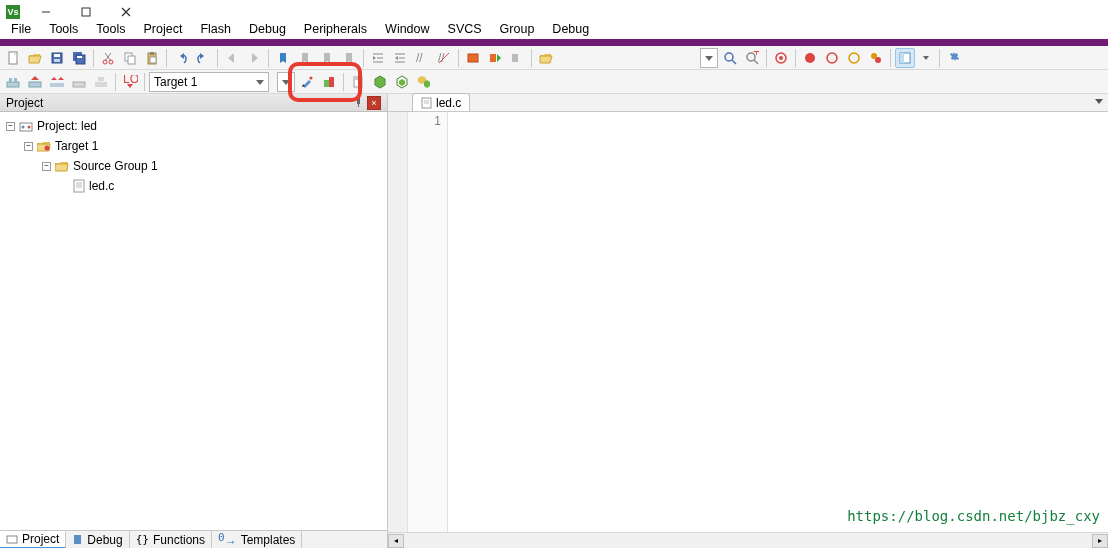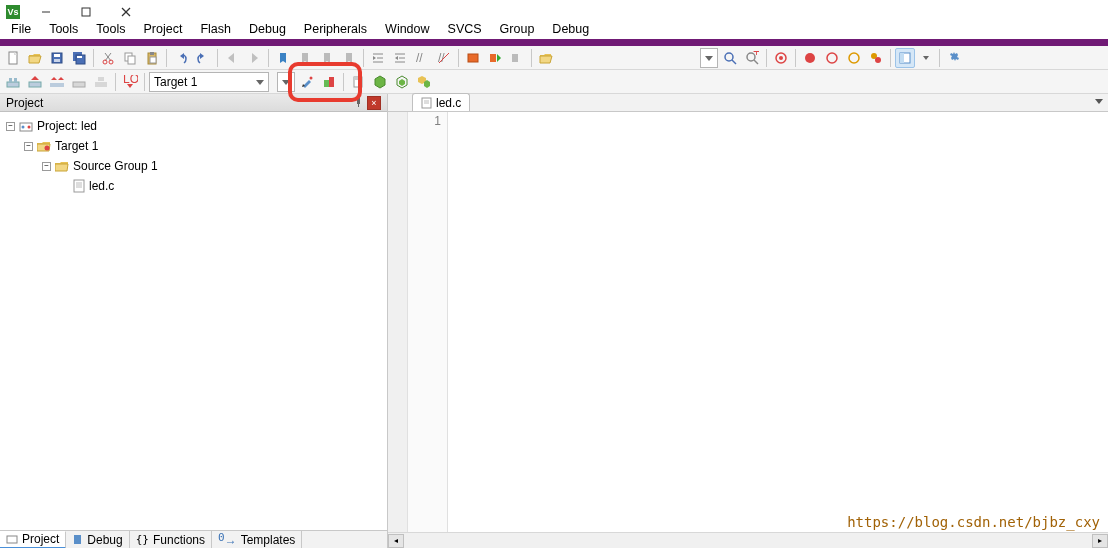--- a/index.html
+++ b/index.html
@@ -59,21 +59,21 @@
   .editor-tabs .drop-arrow { position: absolute; right: 4px; top: 2px; }
   .editor-body { flex: 1; display: flex; }
   .marker-margin { width: 20px; background: #f0f0f0; border-right: 1px solid #e0e0e0; }
   .gutter { width: 40px; background: #fafafa; border-right: 1px solid #e0e0e0; text-align: right; padding: 2px 6px 0 0; color: #808080; font-family: Consolas, monospace; font-size: 12px; }
   .code { flex: 1; padding: 2px 4px; font-family: Consolas, monospace; font-size: 12px; }
 
   .editor-scroll { height: 16px; background: #f0f0f0; border-top: 1px solid #d8d8d8; display: flex; align-items: center; }
   .scroll-btn { width: 16px; height: 14px; background: #e5e5e5; border: 1px solid #c0c0c0; display: flex; align-items: center; justify-content: center; font-size: 8px; }
   .scroll-track { flex: 1; }
 
-  .watermark { position: absolute; right: 8px; bottom: 18px; color: #a16207; font-size: 14px; font-family: Consolas, monospace; pointer-events: none; }
+  .watermark { position: absolute; right: 8px; bottom: 24px; color: #15803d; font-size: 14px; font-family: Consolas, monospace; pointer-events: none; }
 
   
   svg { display: block; }
 </style>
 </head>
 <body>
 
 <div class="titlebar">
   <div class="app-icon">Vs</div>
   <div class="winbtn">

